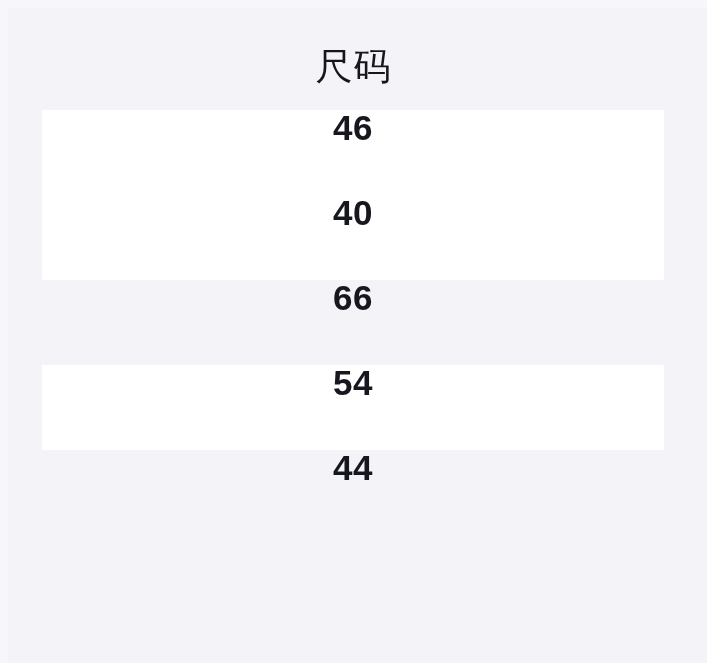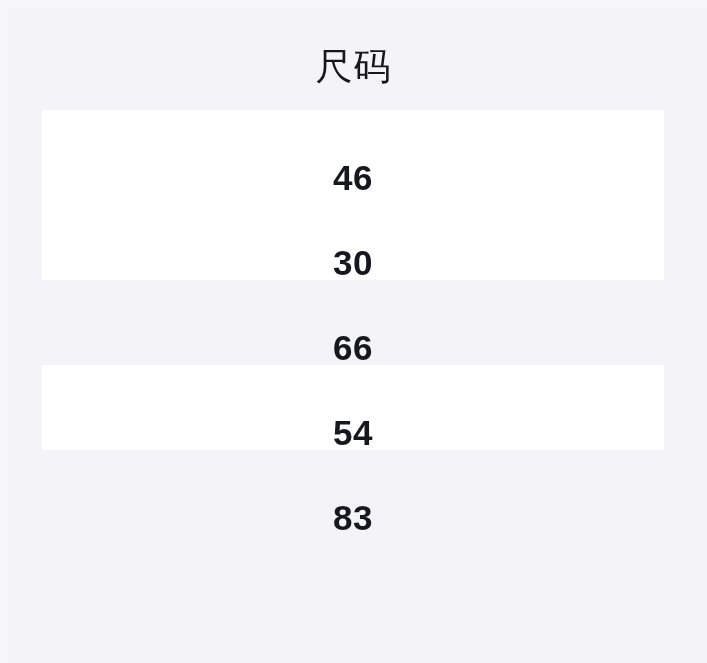--- a/index.html
+++ b/index.html
@@ -48,21 +48,21 @@
   .size-table {
     position: absolute;
     top: 110px;
     left: 42px;
     width: 622px;
   }
   .size-row {
     width: 622px;
     height: 85px;
     display: flex;
-    align-items: flex-end;
+    align-items: flex-start;
     justify-content: center;
     background: transparent;
   }
   .size-row.striped {
     background: #ffffff;
   }
   .size-value {
     font-size: 35px;
     font-weight: 700;
     color: #17171f;
@@ -81,29 +81,29 @@
   <div class="panel-title">尺码</div>
 
   <div class="size-table">
 
     <div class="size-row striped">
       <span class="size-value">46</span>
     </div>
 
 
     <div class="size-row striped">
-      <span class="size-value">30</span>
+      <span class="size-value">40</span>
     </div>
 
     <div class="size-row">
       <span class="size-value">66</span>
     </div>
 
     <div class="size-row striped">
       <span class="size-value">54</span>
     </div>
 
     <div class="size-row">
-      <span class="size-value">83</span>
+      <span class="size-value">44</span>
     </div>
 
   </div>
 </div>
 
 </body></html>

